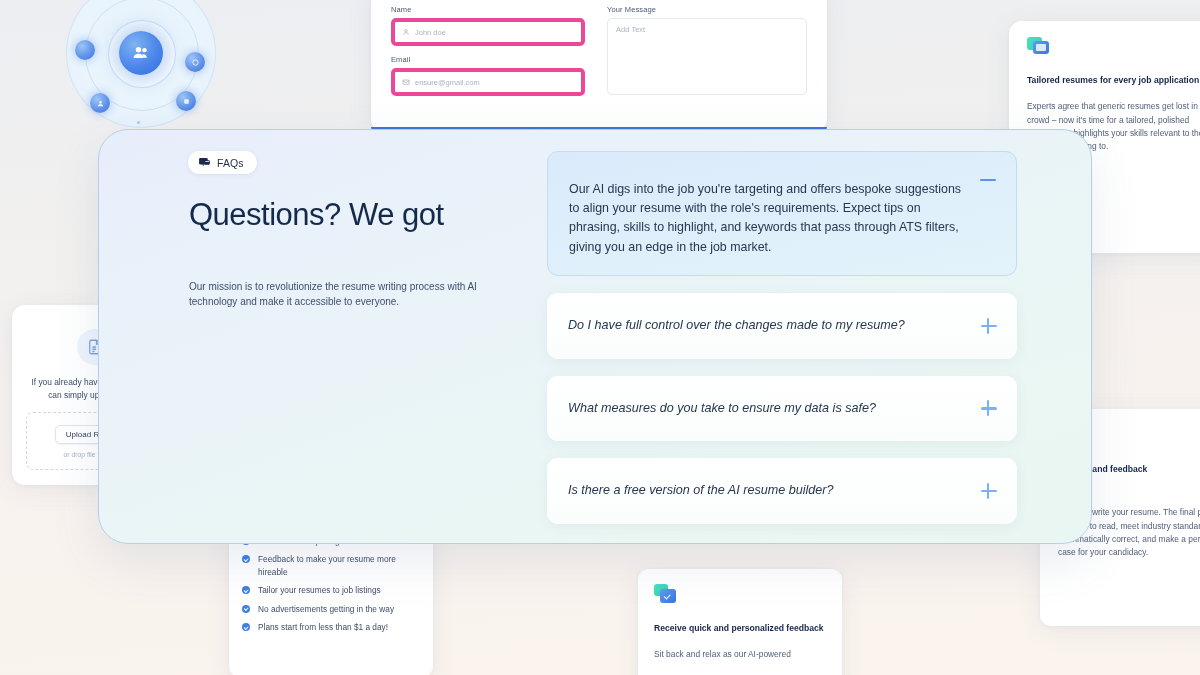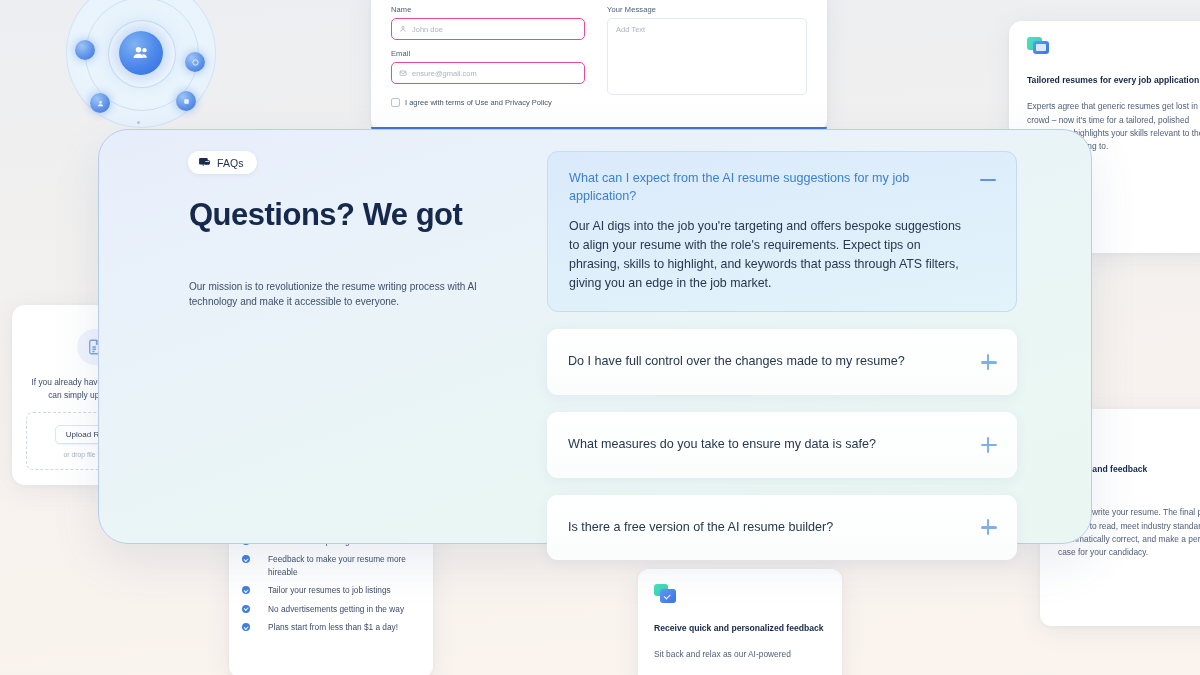--- a/index.html
+++ b/index.html
@@ -32,21 +32,21 @@
   .orbit .dot{position:absolute;width:3px;height:3px;border-radius:50%;background:rgba(120,165,225,.55);}
 
   .card{position:absolute;background:#fff;border-radius:13px;box-shadow:0 5px 26px rgba(70,95,140,.09),0 1px 4px rgba(70,95,140,.05);}
 
   
   .form-card{left:371px;top:-14px;width:456px;height:144px;border-radius:10px;padding:0;}
   .form-card .inner{padding:19px 20px 0 20px;display:flex;gap:22px;}
   .fc-col-l{width:200px;}
   .fc-col-r{width:206px;}
   .f-label{font-size:7.5px;color:#4b5a73;margin-bottom:4px;letter-spacing:.1px;}
-  .f-input{height:20px;border:1px solid #ec4899;border-radius:5px;display:flex;align-items:center;gap:5px;padding:0 7px;font-size:7.5px;color:#aab3c2;margin-bottom:9px;}
+  .f-input{height:20px;border:4px solid #ec4899;border-radius:5px;display:flex;align-items:center;gap:5px;padding:0 7px;font-size:7.5px;color:#aab3c2;margin-bottom:9px;}
   .f-area{height:63px;border:1px solid #e5e9f0;border-radius:5px;padding:6px 8px;font-size:7.5px;color:#aab3c2;}
   .f-check{display:flex;align-items:center;gap:5px;padding:3px 20px 0 20px;font-size:7.5px;color:#44526b;}
   .f-box{width:7px;height:7px;border:1px solid #b9c4d6;border-radius:2px;}
   .form-card .accent{position:absolute;left:0;right:0;bottom:0;height:3px;background:#3b74dd;border-radius:0 0 10px 10px;}
 
   
   .tr-card{left:1009px;top:21px;width:186px;height:200px;padding:16px 18px;}
   .mini-icon{width:24px;height:20px;border-radius:4px;position:relative;}
   .mini-icon .b1{position:absolute;left:0;top:0;width:15px;height:13px;border-radius:3px;background:linear-gradient(135deg,#4ce0c0,#36cfb4);}
   .mini-icon .b2{position:absolute;left:6px;top:4px;width:16px;height:13px;border-radius:3px;background:linear-gradient(135deg,#5e9bf5,#3b74e0);}
@@ -58,21 +58,21 @@
   .up-card{left:12px;top:305px;width:165px;height:180px;padding:0;text-align:center;}
   .up-circ{width:36px;height:36px;border-radius:50%;background:#eef4fd;margin:24px auto 0;display:flex;align-items:center;justify-content:center;}
   .up-text{font-size:8.4px;color:#3c4c68;line-height:1.6;margin-top:11px;padding:0 14px;}
   .dashed{margin:9px 14px 0;border:1px dashed #cfd8e6;border-radius:7px;padding:10px 0 11px;}
   .up-btn{display:inline-block;border:1px solid #dde4ee;border-radius:5px;padding:4px 10px;font-size:8px;color:#33425e;background:#fff;box-shadow:0 1px 2px rgba(60,90,140,.07);}
   .up-sub{font-size:6.8px;color:#aab3c2;margin-top:7px;}
 
   
   .bul-card{left:229px;top:505px;width:178px;height:148px;padding:12px 13px;border-radius:11px;}
   .bul-lead{font-size:8.3px;color:#3e4d68;line-height:1.55;margin:0 0 5px 2px;}
-  .bul{display:flex;gap:18px;align-items:flex-start;margin-bottom:6px;}
+  .bul{display:flex;gap:8px;align-items:flex-start;margin-bottom:6px;}
   .bul .tick{flex:0 0 auto;width:8px;height:8px;border-radius:50%;background:#3e7fe0;margin-top:2px;position:relative;}
   .bul .tick:after{content:"";position:absolute;left:2px;top:2.6px;width:3px;height:1.6px;border-left:1px solid #fff;border-bottom:1px solid #fff;transform:rotate(-45deg);}
   .bul span.t{font-size:8.3px;color:#3e4d68;line-height:1.5;}
 
   
   .fb-card{left:638px;top:569px;width:172px;height:140px;padding:15px 16px;border-radius:11px;}
   .fb-icon{width:24px;height:21px;position:relative;}
   .fb-icon .p1{position:absolute;left:0;top:0;width:14px;height:12px;border-radius:3px;background:linear-gradient(135deg,#4ce0c0,#31cbb2);}
   .fb-icon .p2{position:absolute;left:6px;top:5px;width:16px;height:14px;border-radius:3px;background:linear-gradient(135deg,#5e9bf5,#3b74e0);}
   .fb-icon .p2:after{content:"";position:absolute;left:4px;top:5px;width:5px;height:2.5px;border-left:1.4px solid #fff;border-bottom:1.4px solid #fff;transform:rotate(-45deg);}
@@ -83,27 +83,27 @@
   
   .faq-panel{
     position:absolute;left:98px;top:129px;width:992px;height:413px;z-index:5;
     border-radius:30px;border:1.5px solid #b6cdee;
     background:linear-gradient(160deg,#e7eefb 0%,#e9f1fa 22%,#eaf5f6 55%,#eaf7f3 78%,#e9f6f2 100%);
     box-shadow:0 18px 48px rgba(70,100,150,.12);
   }
   .faq-left{position:absolute;left:89px;top:21px;width:370px;}
   .faq-badge{display:inline-flex;align-items:center;gap:6px;background:#fff;border-radius:20px;padding:5px 13px 5px 10px;box-shadow:0 1px 4px rgba(60,90,140,.10);}
   .faq-badge .lbl{font-size:10.5px;color:#23324d;letter-spacing:.1px;}
-  .faq-h1{font-size:31px;line-height:1.12;color:#15294c;font-weight:bold;margin:24px 0 0 1px;letter-spacing:-.5px;}
+  .faq-h1{font-size:31px;line-height:1.12;color:#15294c;font-weight:normal;margin:24px 0 0 1px;letter-spacing:-.5px;}
   .faq-sub{font-size:10px;line-height:1.55;color:#3e4f6b;margin:46px 0 0 1px;width:330px;}
 
   .faq-list{position:absolute;left:448px;top:21px;width:470px;}
   .q-item{border-radius:11px;margin-bottom:17px;position:relative;}
   .q-open{background:linear-gradient(170deg,#dbeafb 0%,#dff0fb 60%,#e2f3fa 100%);border:1px solid #c3dcf3;padding:17px 52px 18px 21px;}
-  .q-closed{background:linear-gradient(180deg,#ffffff 0%,#fbfdfd 100%);padding:24px 52px 24px 21px;box-shadow:0 3px 14px rgba(70,105,150,.07);}
+  .q-closed{background:linear-gradient(180deg,#ffffff 0%,#fbfdfd 100%);padding:24px 52px 24px 21px;box-shadow:0 3px 14px rgba(70,105,150,.07);font-style:italic;}
   .q-open .q-txt{font-size:12.6px;line-height:1.45;color:#3c7fd4;}
   .q-open .a-txt{font-size:12.4px;line-height:1.55;color:#27374f;margin-top:11px;}
   .q-closed .q-txt{font-size:12.6px;color:#27374f;line-height:1.4;}
   .toggle{position:absolute;right:19px;top:19px;width:18px;height:18px;}
   .q-closed .toggle{top:50%;margin-top:-9px;}
   .bar-h{position:absolute;left:1px;top:8px;width:16px;height:2.4px;background:#5b94e8;border-radius:2px;}
   .bar-v{position:absolute;left:6.8px;top:1px;width:2.4px;height:16px;background:#7fb0ee;border-radius:2px;}
   .q-closed .bar-h{background:#7fb0ee;}
   .txt{display:block;}
 </style>
@@ -167,24 +167,20 @@
             <span>ensure@gmail.com</span>
           </div>
         </div>
         <div class="fc-col-r">
           <div class="f-label">Your Message</div>
           <div class="f-area">
             <span>Add Text</span>
           </div>
         </div>
       </div>
-      <div class="f-check">
-        <span class="f-box"></span>
-        <span>I agree with terms of Use and Privacy Policy</span>
-      </div>
       <div class="accent"></div>
     </div>
 
     <div class="card tr-card">
       <div class="mini-icon">
           <span class="b1"></span>
           <span class="b2"></span>
         </div>
       <div class="mini-title">Tailored resumes for every job application</div>
       <div class="mini-body">Experts agree that generic resumes get lost in the crowd – now it's time for a tailored, polished resume that highlights your skills relevant to the job you're applying to.</div>
@@ -260,21 +256,20 @@
       <div class="faq-h1">
         <span class="txt">Questions? We got</span>
       </div>
 
       <div class="faq-sub">Our mission is to revolutionize the resume writing process with AI technology and make it accessible to everyone.</div>
     </div>
 
     <div class="faq-list">
 
       <div class="q-item q-open">
-        <div class="q-txt">What can I expect from the AI resume suggestions for my job application?</div>
         <div class="a-txt">Our AI digs into the job you're targeting and offers bespoke suggestions to align your resume with the role's requirements. Expect tips on phrasing, skills to highlight, and keywords that pass through ATS filters, giving you an edge in the job market.</div>
         <div class="toggle">
             <span class="bar-h"></span>
           </div>
       </div>
 
       <div class="q-item q-closed">
         <div class="q-txt">Do I have full control over the changes made to my resume?</div>
         <div class="toggle">
             <span class="bar-h"></span>

